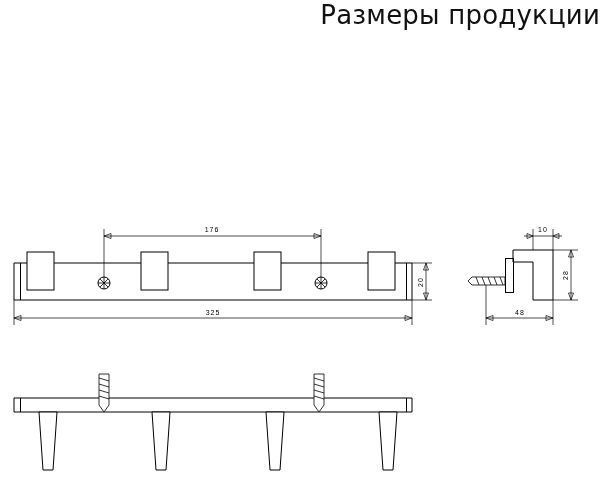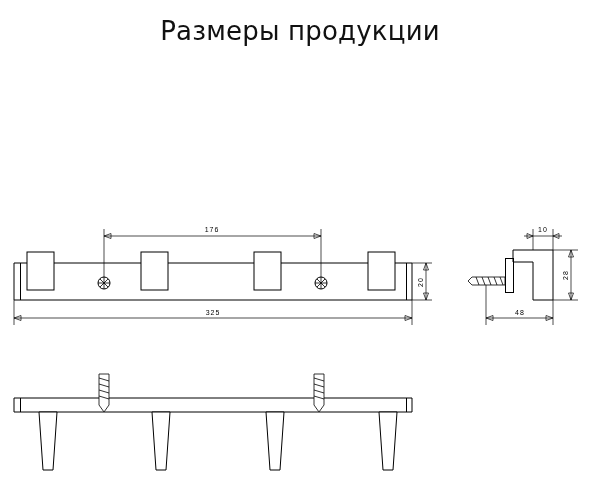--- a/index.html
+++ b/index.html
@@ -16,24 +16,24 @@
     overflow: hidden;
   }
   #page {
     position: relative;
     width: 600px;
     height: 480px;
     background: #ffffff;
   }
   #title {
     position: absolute;
-    top: 16px;
+    top: 0;
     left: 0;
     width: 600px;
-    text-align: center;
+    text-align: right;
     font-size: 26px;
     font-weight: 400;
     color: #111111;
     letter-spacing: 0.2px;
     font-family: "DejaVu Sans", sans-serif;
   }
   svg#drawing {
     position: absolute;
     top: 0;
     left: 0;

